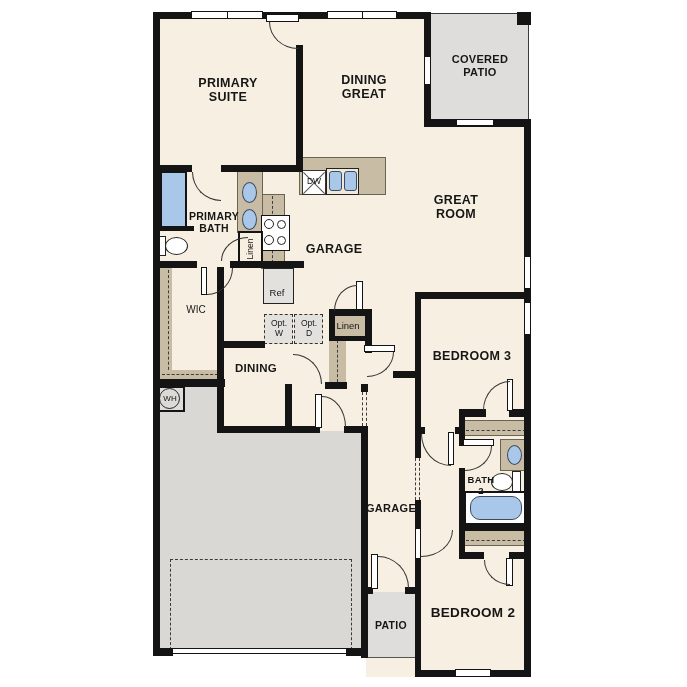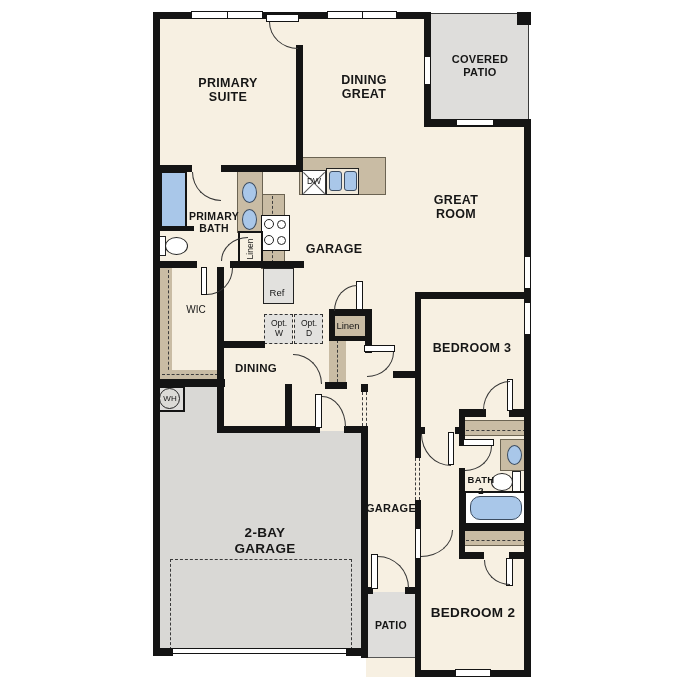--- a/index.html
+++ b/index.html
@@ -213,26 +213,24 @@
 GREAT</div>
   <div class="lbl" style="left:480px;top:66px;font-size:11px;">COVERED
 PATIO</div>
   <div class="lbl" style="left:456px;top:207px;">GREAT
 ROOM</div>
   <div class="lbl" style="left:214px;top:222px;font-size:10.5px;">PRIMARY
 BATH</div>
   <div class="lbl" style="left:334px;top:249px;">GARAGE</div>
   <div class="lbl sm" style="left:196px;top:310px;font-size:10px;">WIC</div>
   <div class="lbl" style="left:256px;top:369px;font-size:11.5px;">DINING</div>
-  <div class="lbl" style="left:472px;top:348px;">BEDROOM 3</div>
+  <div class="lbl" style="left:472px;top:356px;">BEDROOM 3</div>
   <div class="lbl" style="left:391px;top:508px;font-size:11px;">GARAGE</div>
   <div class="lbl" style="left:481px;top:486px;font-size:9.5px;">BATH
 2</div>
-  <div class="lbl" style="left:265px;top:541px;font-size:13.5px;">2-BAY
-GARAGE</div>
   <div class="lbl" style="left:391px;top:625px;font-size:10.5px;">PATIO</div>
   <div class="lbl" style="left:473px;top:613px;font-size:13.5px;">BEDROOM 2</div>
   <div class="lbl sm" style="left:251px;top:249px;font-size:8.5px;transform:translate(-50%,-50%) rotate(-90deg);">Linen</div>
   <div class="lbl sm" style="left:348px;top:326px;">Linen</div>
   <div class="lbl sm" style="left:277px;top:293px;">Ref</div>
   <div class="lbl sm" style="left:314px;top:182px;font-size:8.5px;">DW</div>
   <div class="lbl sm" style="left:279px;top:329px;font-size:8.5px;">Opt.
 W</div>
   <div class="lbl sm" style="left:309px;top:329px;font-size:8.5px;">Opt.
 D</div>

